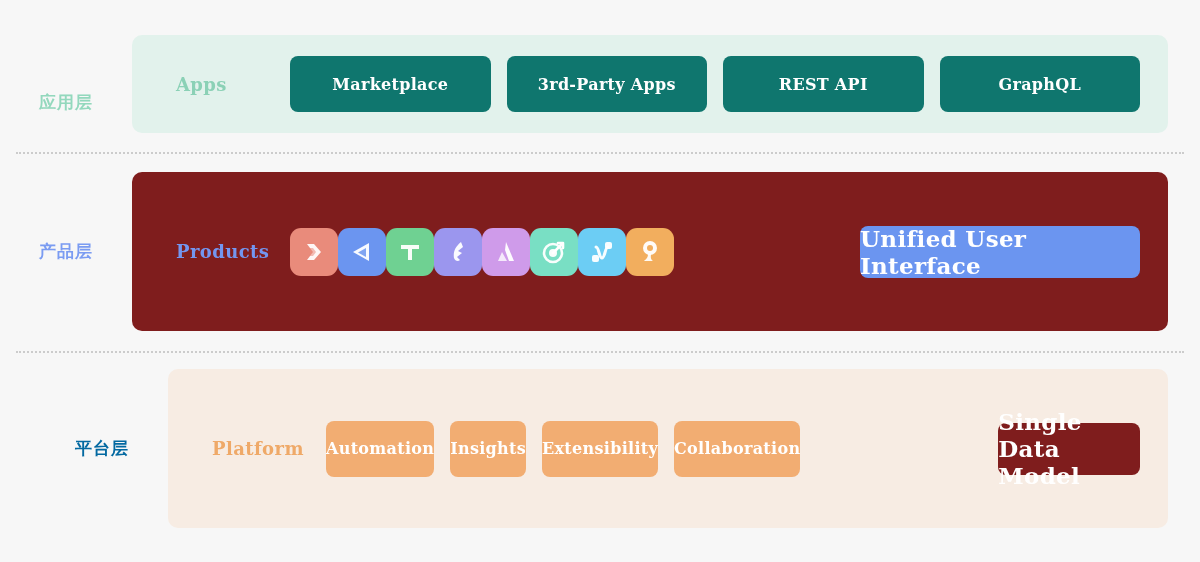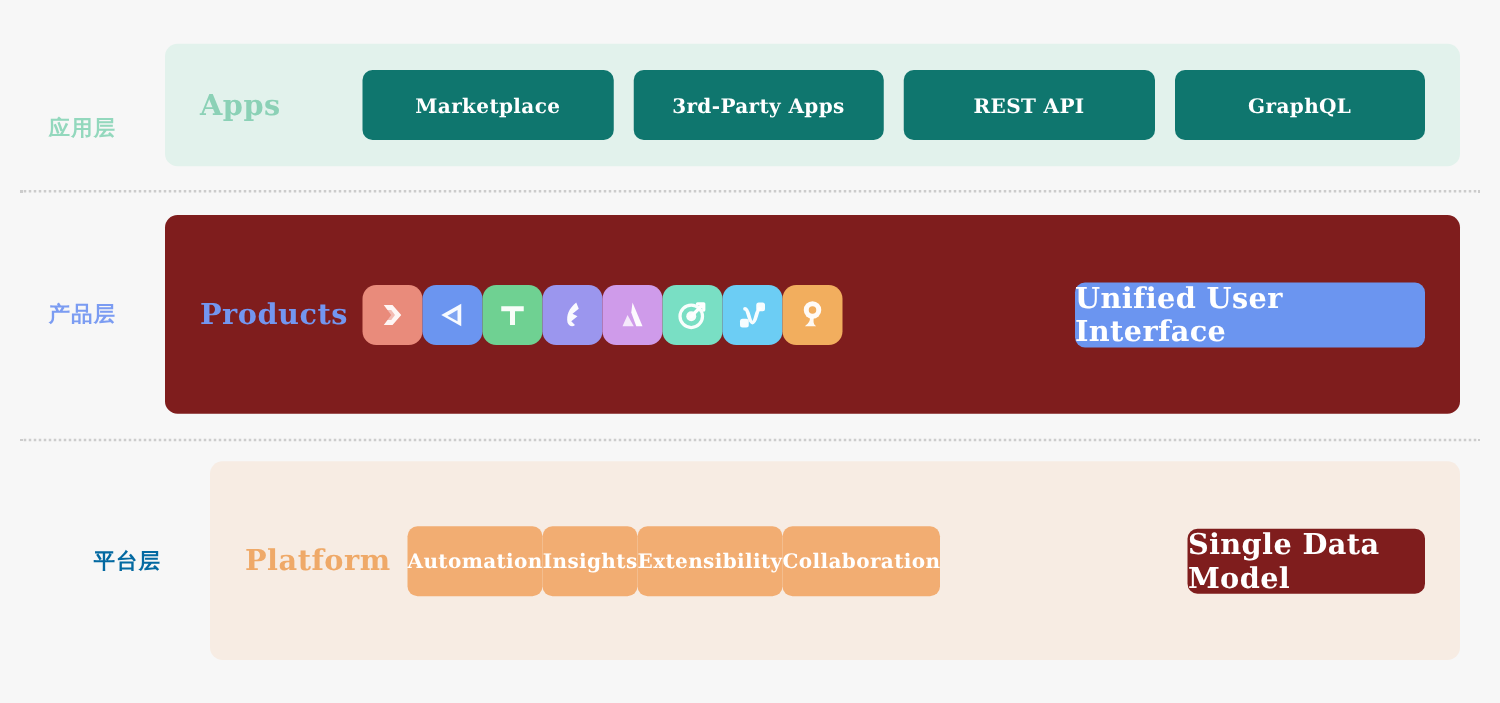--- a/index.html
+++ b/index.html
@@ -56,23 +56,23 @@
     box-sizing: border-box;
     margin-right: 32px;
   }
   #panel-apps     { background: #e2f2ec; }
   #panel-products { background: #7f1d1d; justify-content: center; }
   #panel-platform { background: #f7ece3; flex-direction: row; justify-content: center; }
 
   .en-label {
     flex: 0 0 auto;
     width: 158px;
-    padding-left: 28px;
+    padding-left: 44px;
     box-sizing: border-box;
-    font-size: 23px;
+    font-size: 18px;
     font-weight: bold;
     letter-spacing: 0.4px;
   }
   #panel-apps .en-label     { color: #8bd1b6; }
   #label-products           { color: #7396f0; }
   #label-platform           { color: #efa968; }
 
   
   #apps-cards {
     flex: 1 1 auto;
@@ -142,21 +142,21 @@
     width: 100%;
     display: flex;
     align-items: center;
     box-sizing: border-box;
   }
   #platform-top    { height: 78px; }
   #platform-bottom { height: 72px; }
   #platform-cards {
     flex: 1 1 auto;
     display: flex;
-    gap: 0;
+    gap: 16px;
     padding-right: 28px;
     text-align: right;
   }
   .plat-card {
     flex: 1 1 0;
     height: 56px;
     background: #f2ad72;
     border-radius: 8px;
     color: #ffffff;
     font-size: 16px;

